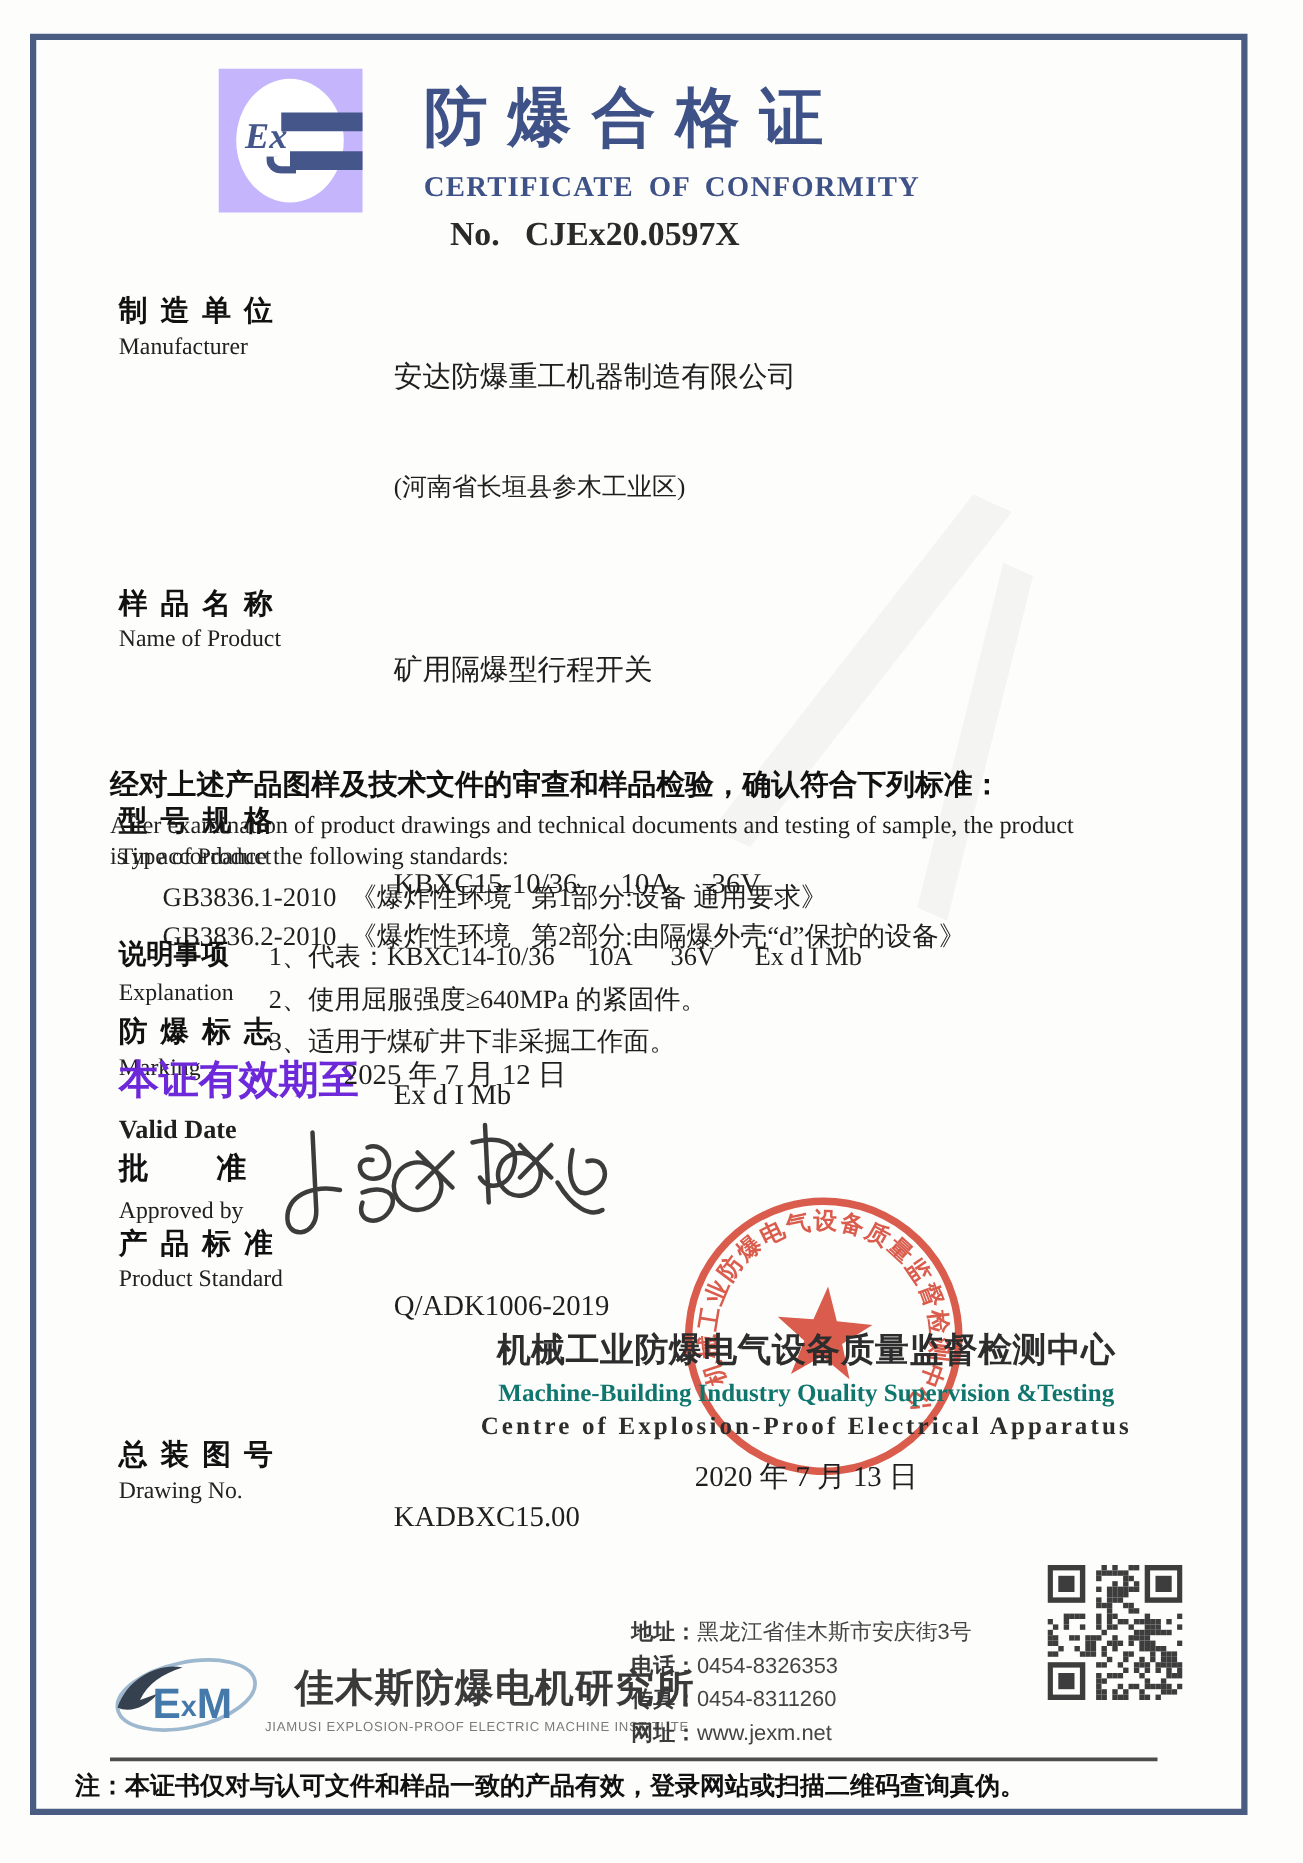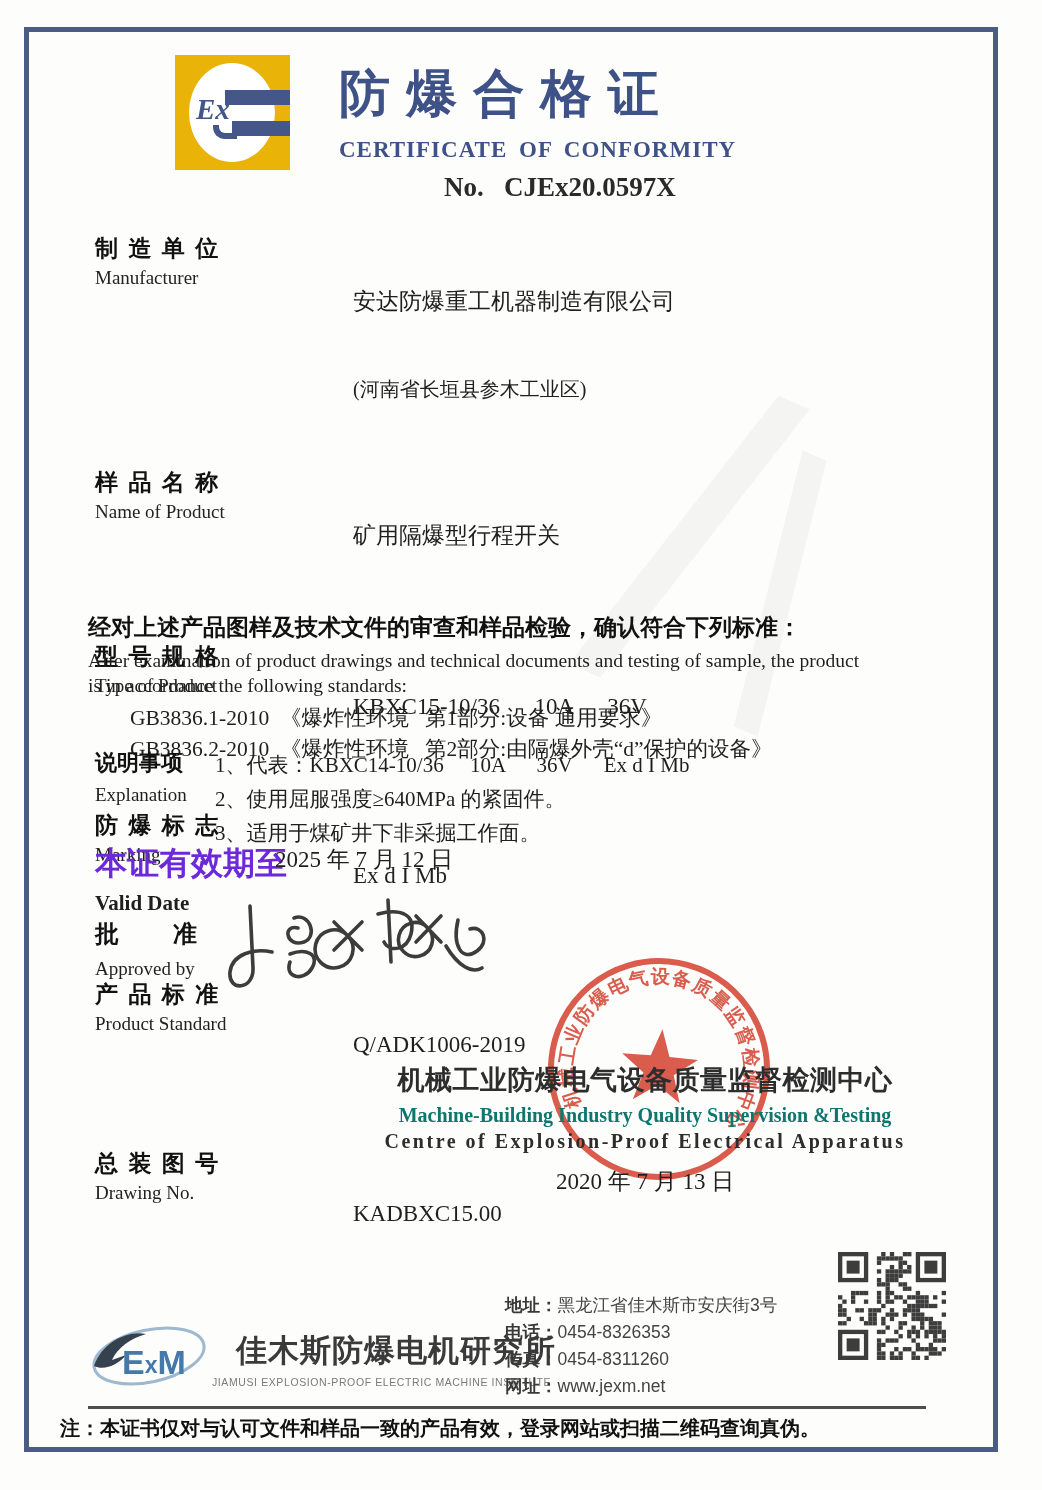--- a/index.html
+++ b/index.html
@@ -6,37 +6,37 @@
   body{
     width:1042px;height:1490px;position:relative;background:#fdfdfc;
     font-family:"Liberation Sans","DejaVu Sans",sans-serif;color:#1f1f1f;
     overflow:hidden;
   }
   .frame{
     position:absolute;left:24px;top:27px;width:974px;height:1425px;
     border:5px solid #4a5c82;box-sizing:border-box;pointer-events:none;
   }
   
-  .cnex{position:absolute;left:175px;top:55px;width:115px;height:115px;background:#eab308;}
+  .cnex{position:absolute;left:175px;top:55px;width:115px;height:115px;background:#c4b5fd;}
   .cnex .oval{position:absolute;left:14px;top:8px;width:86px;height:99px;border-radius:50%;background:#fff;}
   .cnex .band1{position:absolute;left:50px;top:35px;width:65px;height:15px;background:#44568a;}
   .cnex .band2{position:absolute;left:57px;top:66px;width:58px;height:15px;background:#44568a;}
   .cnex .hook{position:absolute;left:38px;top:70px;width:24px;height:14px;
     border-left:6px solid #44568a;border-bottom:6px solid #44568a;border-bottom-left-radius:12px;box-sizing:border-box;}
   .cnex .ex{position:absolute;left:21px;top:38px;font-family:"Liberation Serif",serif;
     font-weight:bold;font-size:29px;color:#44568a;font-style:italic;}
   .titleblock{position:absolute;left:339px;top:60px;width:420px;text-align:left;color:#3f5287;}
   .title-cn{font-size:51px;font-weight:bold;letter-spacing:1px;white-space:pre;}
   .title-en{font-family:"Liberation Serif",serif;font-weight:bold;font-size:23px;
     letter-spacing:1px;word-spacing:5px;margin-top:8px;}
-  .no-line{position:absolute;left:360px;top:172px;width:400px;text-align:center;
+  .no-line{position:absolute;left:360px;top:172px;width:400px;text-align:left;
     font-family:"Liberation Serif",serif;font-weight:bold;font-size:27px;color:#2a2a2a;white-space:pre;}
   
   .fields{position:absolute;left:95px;top:233px;width:860px;}
-  .frow{display:flex;margin-bottom:12px;min-height:51px;gap:38px;}
+  .frow{display:flex;margin-bottom:12px;min-height:51px;}
   .flabel{width:220px;flex:0 0 220px;}
   .flabel .cn{font-size:23px;font-weight:bold;letter-spacing:2px;white-space:pre;color:#111;}
   .flabel .en{font-family:"Liberation Serif",serif;font-size:19px;margin-top:3px;color:#222;}
   .fvalue{font-family:"Liberation Serif",serif;font-size:23px;padding-top:1px;white-space:pre-wrap;}
   .fvalue .v2{font-size:20px;margin-top:7px;}
   
   .conf{position:absolute;left:88px;top:612px;width:870px;}
   .conf .cn{font-size:23px;font-weight:bold;color:#111;}
   .conf .en{font-family:"Liberation Serif",serif;font-size:19.5px;line-height:1.3;margin-top:5px;}
   .conf .stds{margin-left:42px;margin-top:4px;font-family:"Liberation Serif",serif;

